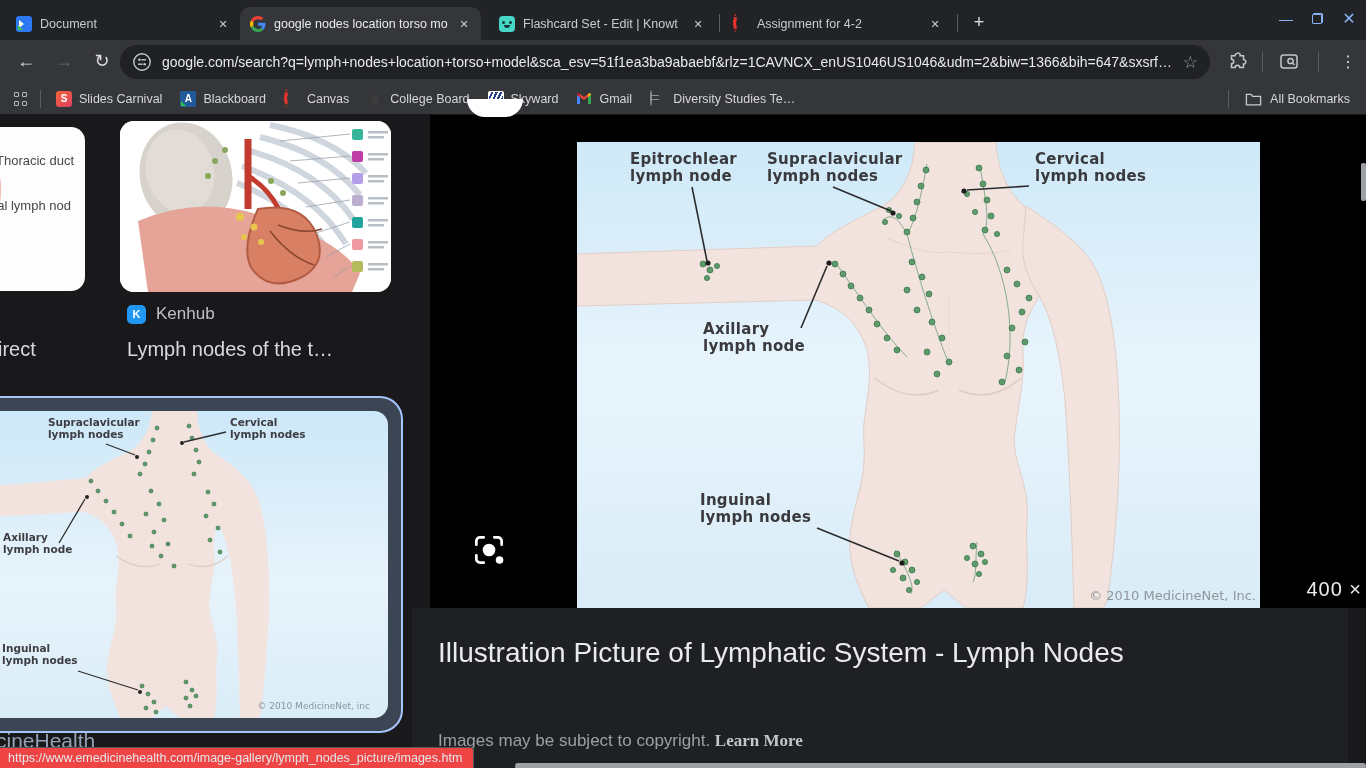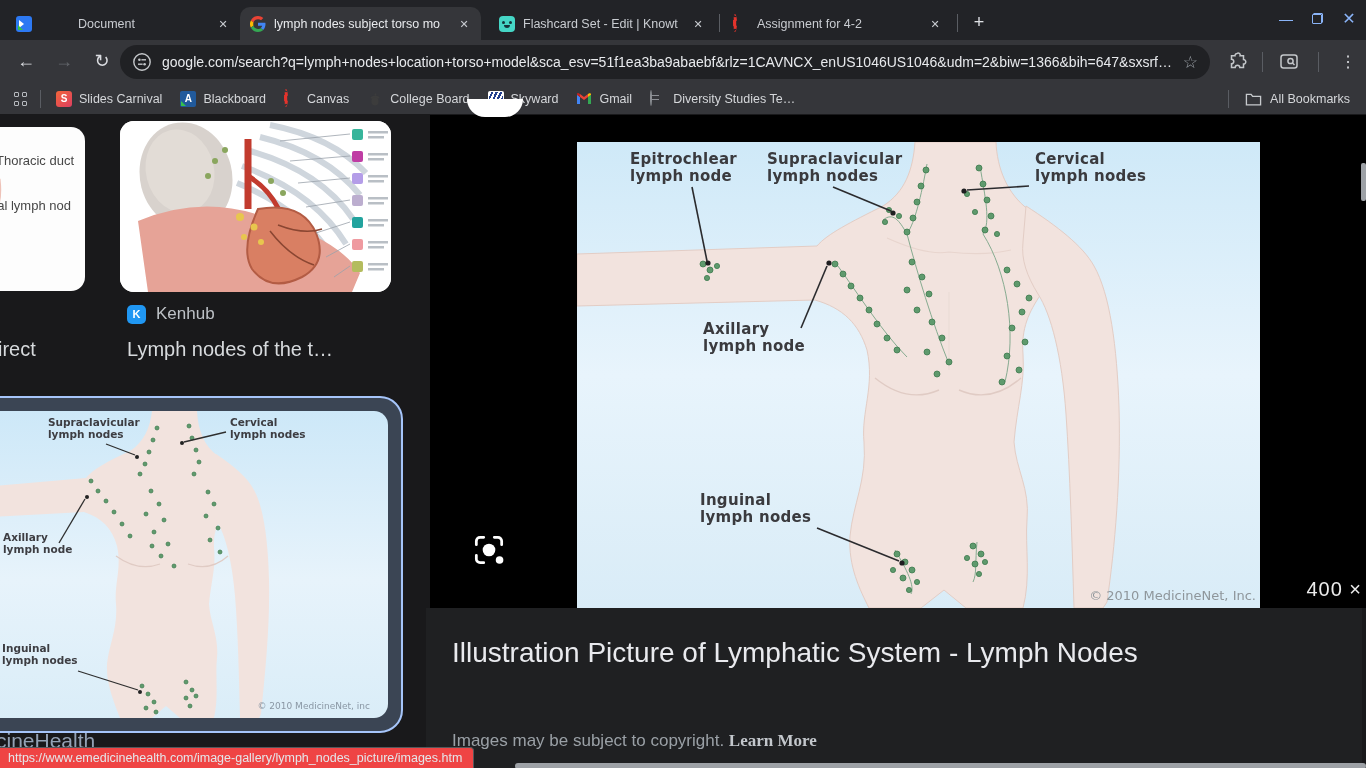--- a/index.html
+++ b/index.html
@@ -71,55 +71,55 @@
   .title-frag-left { position:absolute; left:-2px; top:224px; color:#d7dadd; font-size:20px; }
   .result-title { position:absolute; left:127px; top:224px; color:#d7dadd; font-size:20px; white-space:nowrap; }
   .selected-svg { position:absolute; left:-44px; top:282px; }
   .source-frag { position:absolute; left:-4px; top:615px; color:#93a1b4; font-size:21px; }
 
   .stage { position:absolute; left:430px; top:1px; width:936px; height:493px; background:#000; }
   .main-illo { position:absolute; left:147px; top:27px; }
   .lens-btn { position:absolute; left:40px; top:416px; width:38px; height:38px; }
   .dim-text { position:absolute; right:4px; top:463px; color:#ececec; font-size:20px; letter-spacing:1px; }
 
-  .info-panel { position:absolute; left:426px; top:494px; width:936px; height:160px; background:#1f2022; }
+  .info-panel { position:absolute; left:412px; top:494px; width:936px; height:160px; background:#1f2022; }
   .viewer-title { position:absolute; left:26px; top:24px; width:710px; color:#e9eaee; font-size:28px; line-height:41px; font-weight:400; }
   .copyright-line { position:absolute; left:26px; top:123px; color:#9aa0a6; font-size:17px; }
   .copyright-line b { color:#c3c7cc;font-family:Liberation Serif, serif; }
   .visit-btn { position:absolute; left:816px; top:30px; width:118px; height:54px; background:#a8c7fa; border:none; border-radius:27px; color:#0a2a5c; font-size:17px; font-weight:600; font-family:"Liberation Sans",sans-serif; display:flex; align-items:center; justify-content:center; gap:8px; }
   .visit-btn .chev { font-size:19px; font-weight:400; }
 
   .status-bar { position:absolute; left:0; top:633px; width:474px; height:21px; background:#ef4444; border-top:1px solid #55585c; border-right:1px solid #55585c; border-top-right-radius:4px; color:#e4e6ea; font-size:12.5px; line-height:20px; padding-left:8px; white-space:nowrap; overflow:hidden; z-index:40; }
   .h-scrollbar { position:absolute; left:515px; top:649px; width:851px; height:6px; background:#9da1a6; border-radius:3px; z-index:41; }
   .v-scrollbar { position:absolute; left:1361px; top:49px; width:5px; height:38px; background:#9da1a6; border-radius:2px; z-index:41; }
 
   .img-label { font-family:"DejaVu Sans", sans-serif; font-weight:bold; fill:#3a3a3e; font-size:15px; letter-spacing:.3px; }
   .img-label-sm { font-family:"DejaVu Sans", sans-serif; font-weight:bold; fill:#3d3d42; font-size:10.5px; }
 </style>
 </head>
 <body>
 
 <div class="screen">
 
   <div class="tabstrip">
-    <div class="tab" style="left:6px;width:234px;gap:38px;">
+    <div class="tab" style="left:6px;width:234px;">
       <span class="favicon fav-doc"></span>
       <span class="title">Document</span>
       <span class="tab-close">✕</span>
     </div>
     <div class="tab active" style="left:240px;width:241px;">
       <span class="favicon">
         <svg viewBox="0 0 48 48" width="16" height="16">
             <path fill="#EA4335" d="M24 9.5c3.5 0 6.6 1.2 9.1 3.6l6.8-6.8C35.7 2.4 30.2 0 24 0 14.6 0 6.5 5.4 2.6 13.2l7.9 6.2C12.4 13.6 17.7 9.5 24 9.5z"></path>
             <path fill="#4285F4" d="M46.5 24.5c0-1.6-.1-3.1-.4-4.5H24v9h12.7c-.6 2.9-2.2 5.4-4.7 7.1l7.3 5.7c4.3-4 7.2-9.9 7.2-17.3z"></path>
             <path fill="#FBBC05" d="M10.5 28.6a14.5 14.5 0 0 1 0-9.2l-7.9-6.2a24 24 0 0 0 0 21.6z"></path>
             <path fill="#34A853" d="M24 48c6.5 0 11.9-2.1 15.9-5.8l-7.3-5.7c-2 1.4-4.6 2.2-8.6 2.2-6.3 0-11.6-4.1-13.5-9.8l-7.9 6.2C6.5 42.6 14.6 48 24 48z"></path>
           </svg>
       </span>
-      <span class="title">lymph nodes subject torso mo</span>
+      <span class="title">google nodes location torso mo</span>
       <span class="tab-close">✕</span>
     </div>
     <div class="tab" style="left:489px;width:226px;">
       <span class="favicon fav-knowt"></span>
       <span class="title">Flashcard Set - Edit | Knowt</span>
       <span class="tab-close">✕</span>
     </div>
     <div class="tab-sep" style="left:719px;"></div>
     <div class="tab" style="left:723px;width:229px;">
       <span class="favicon"><span class="fav-canvas"></span></span>

